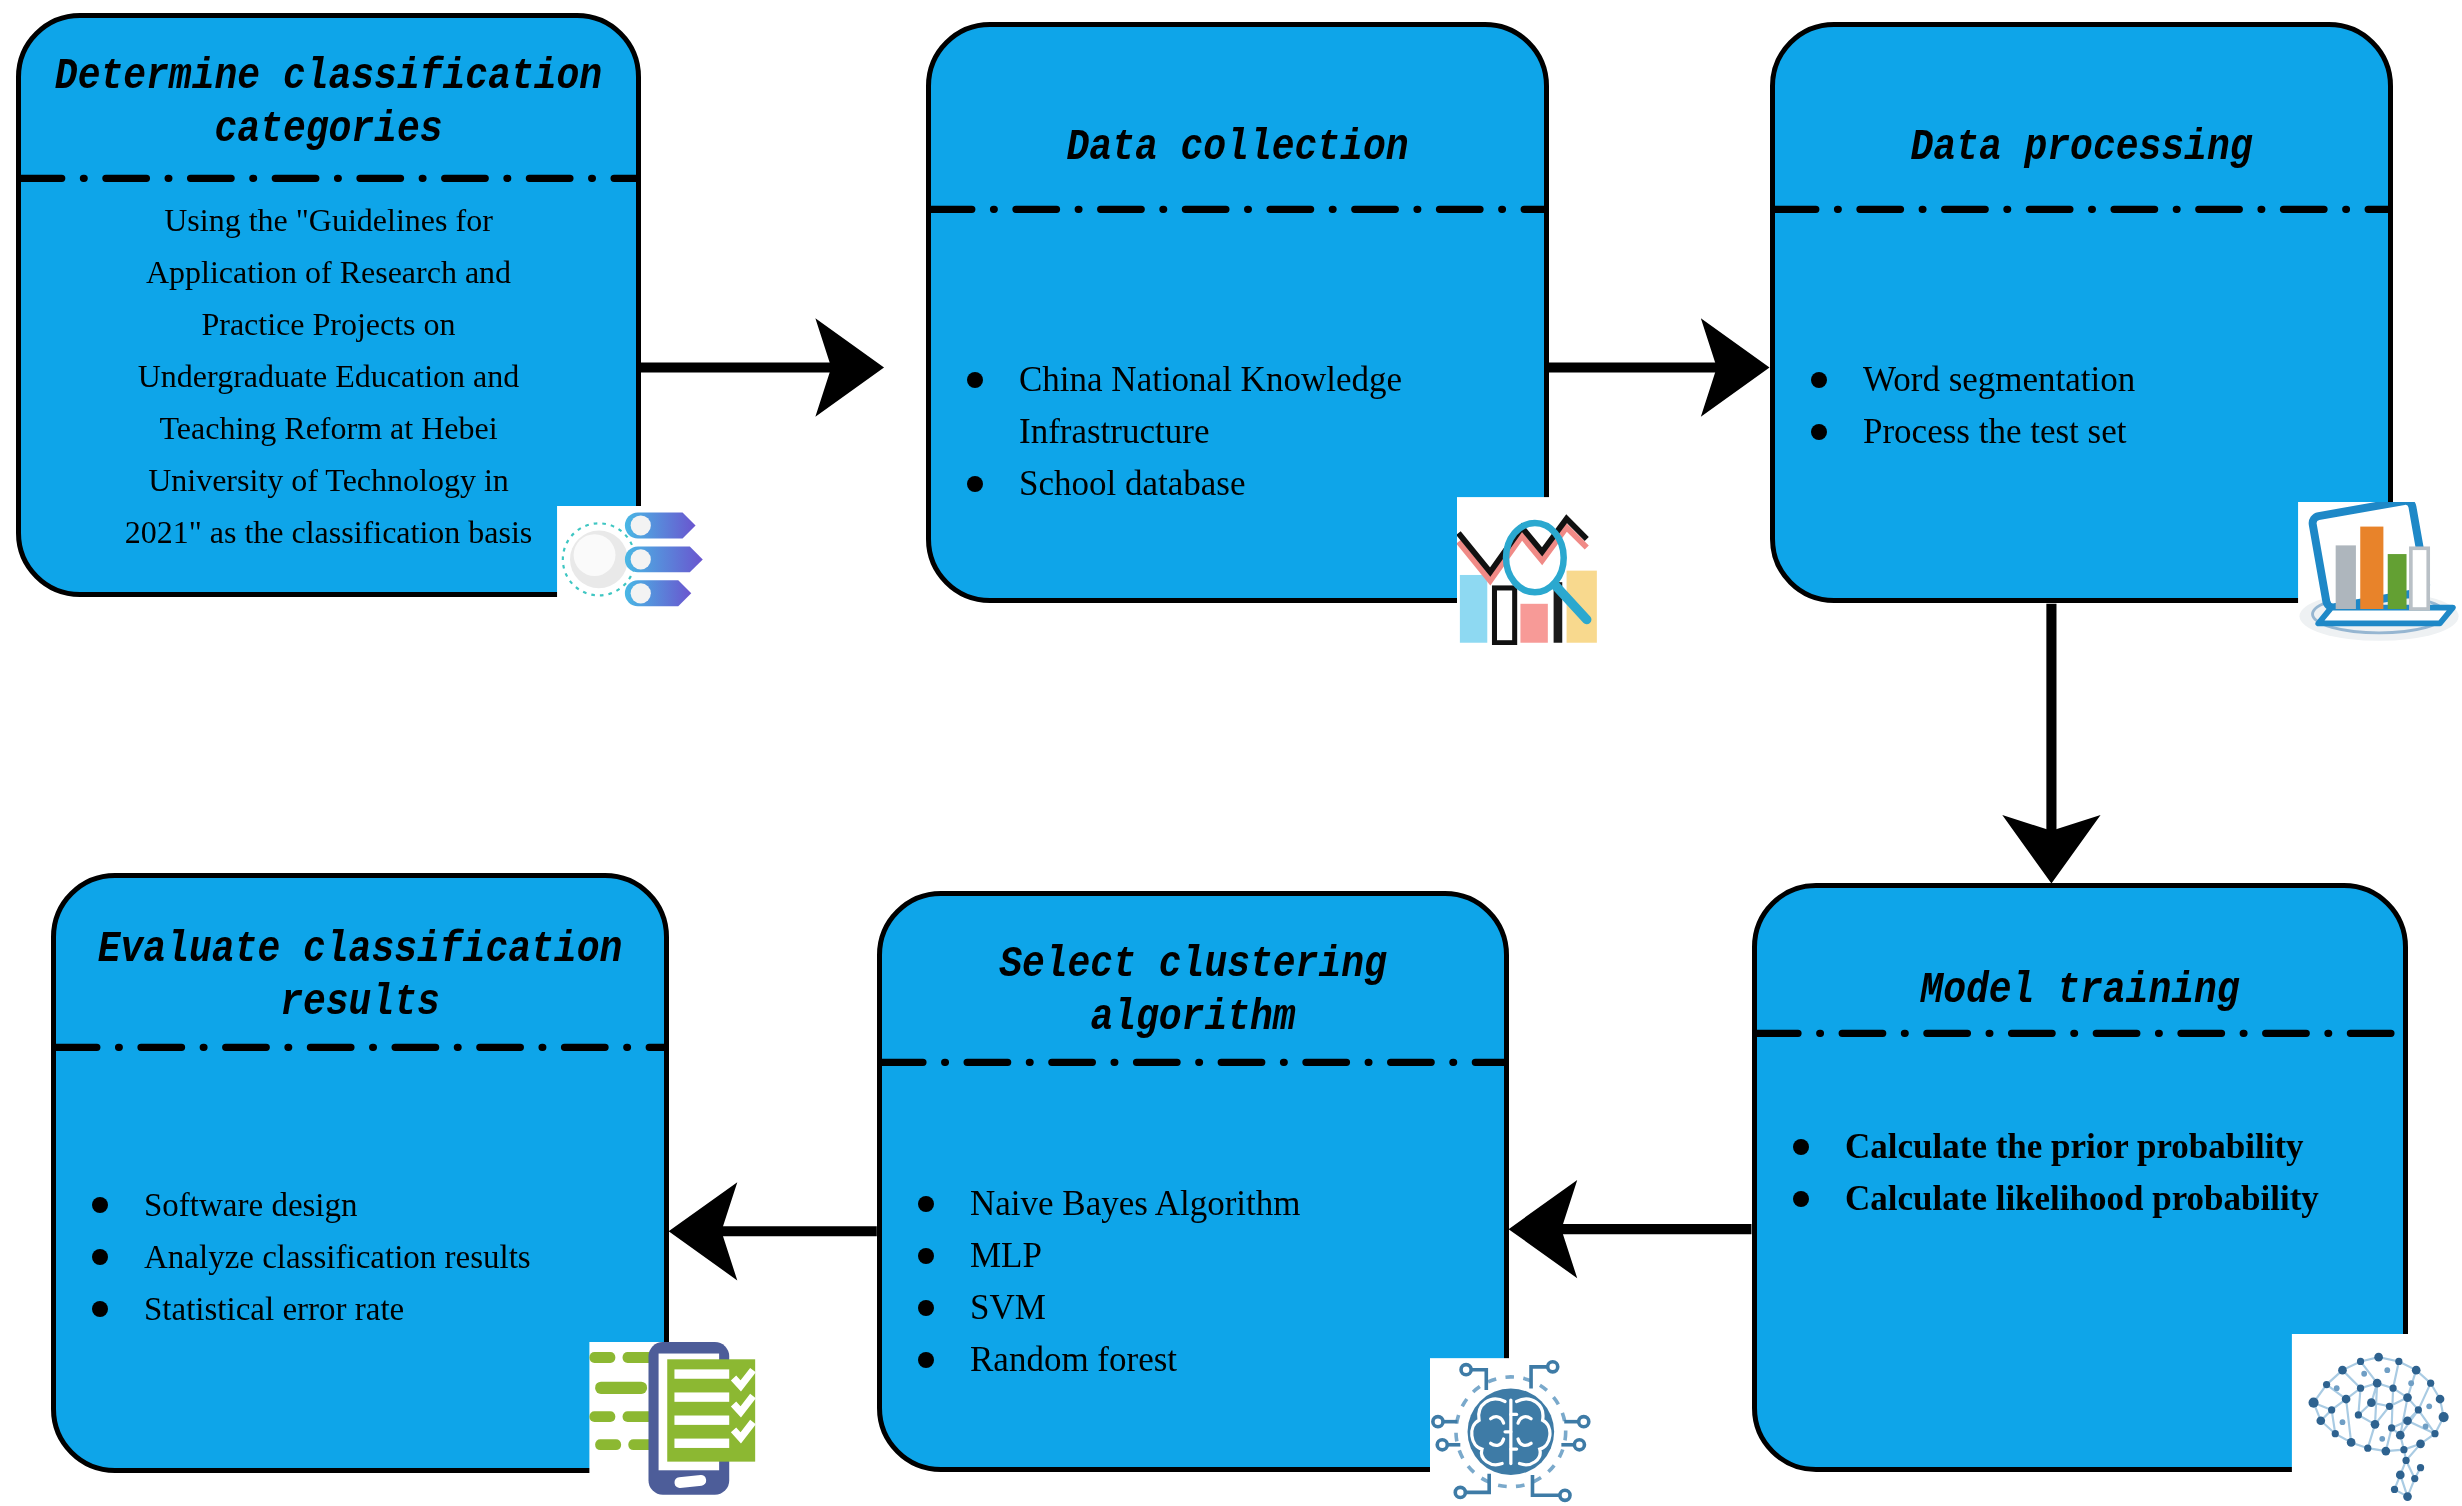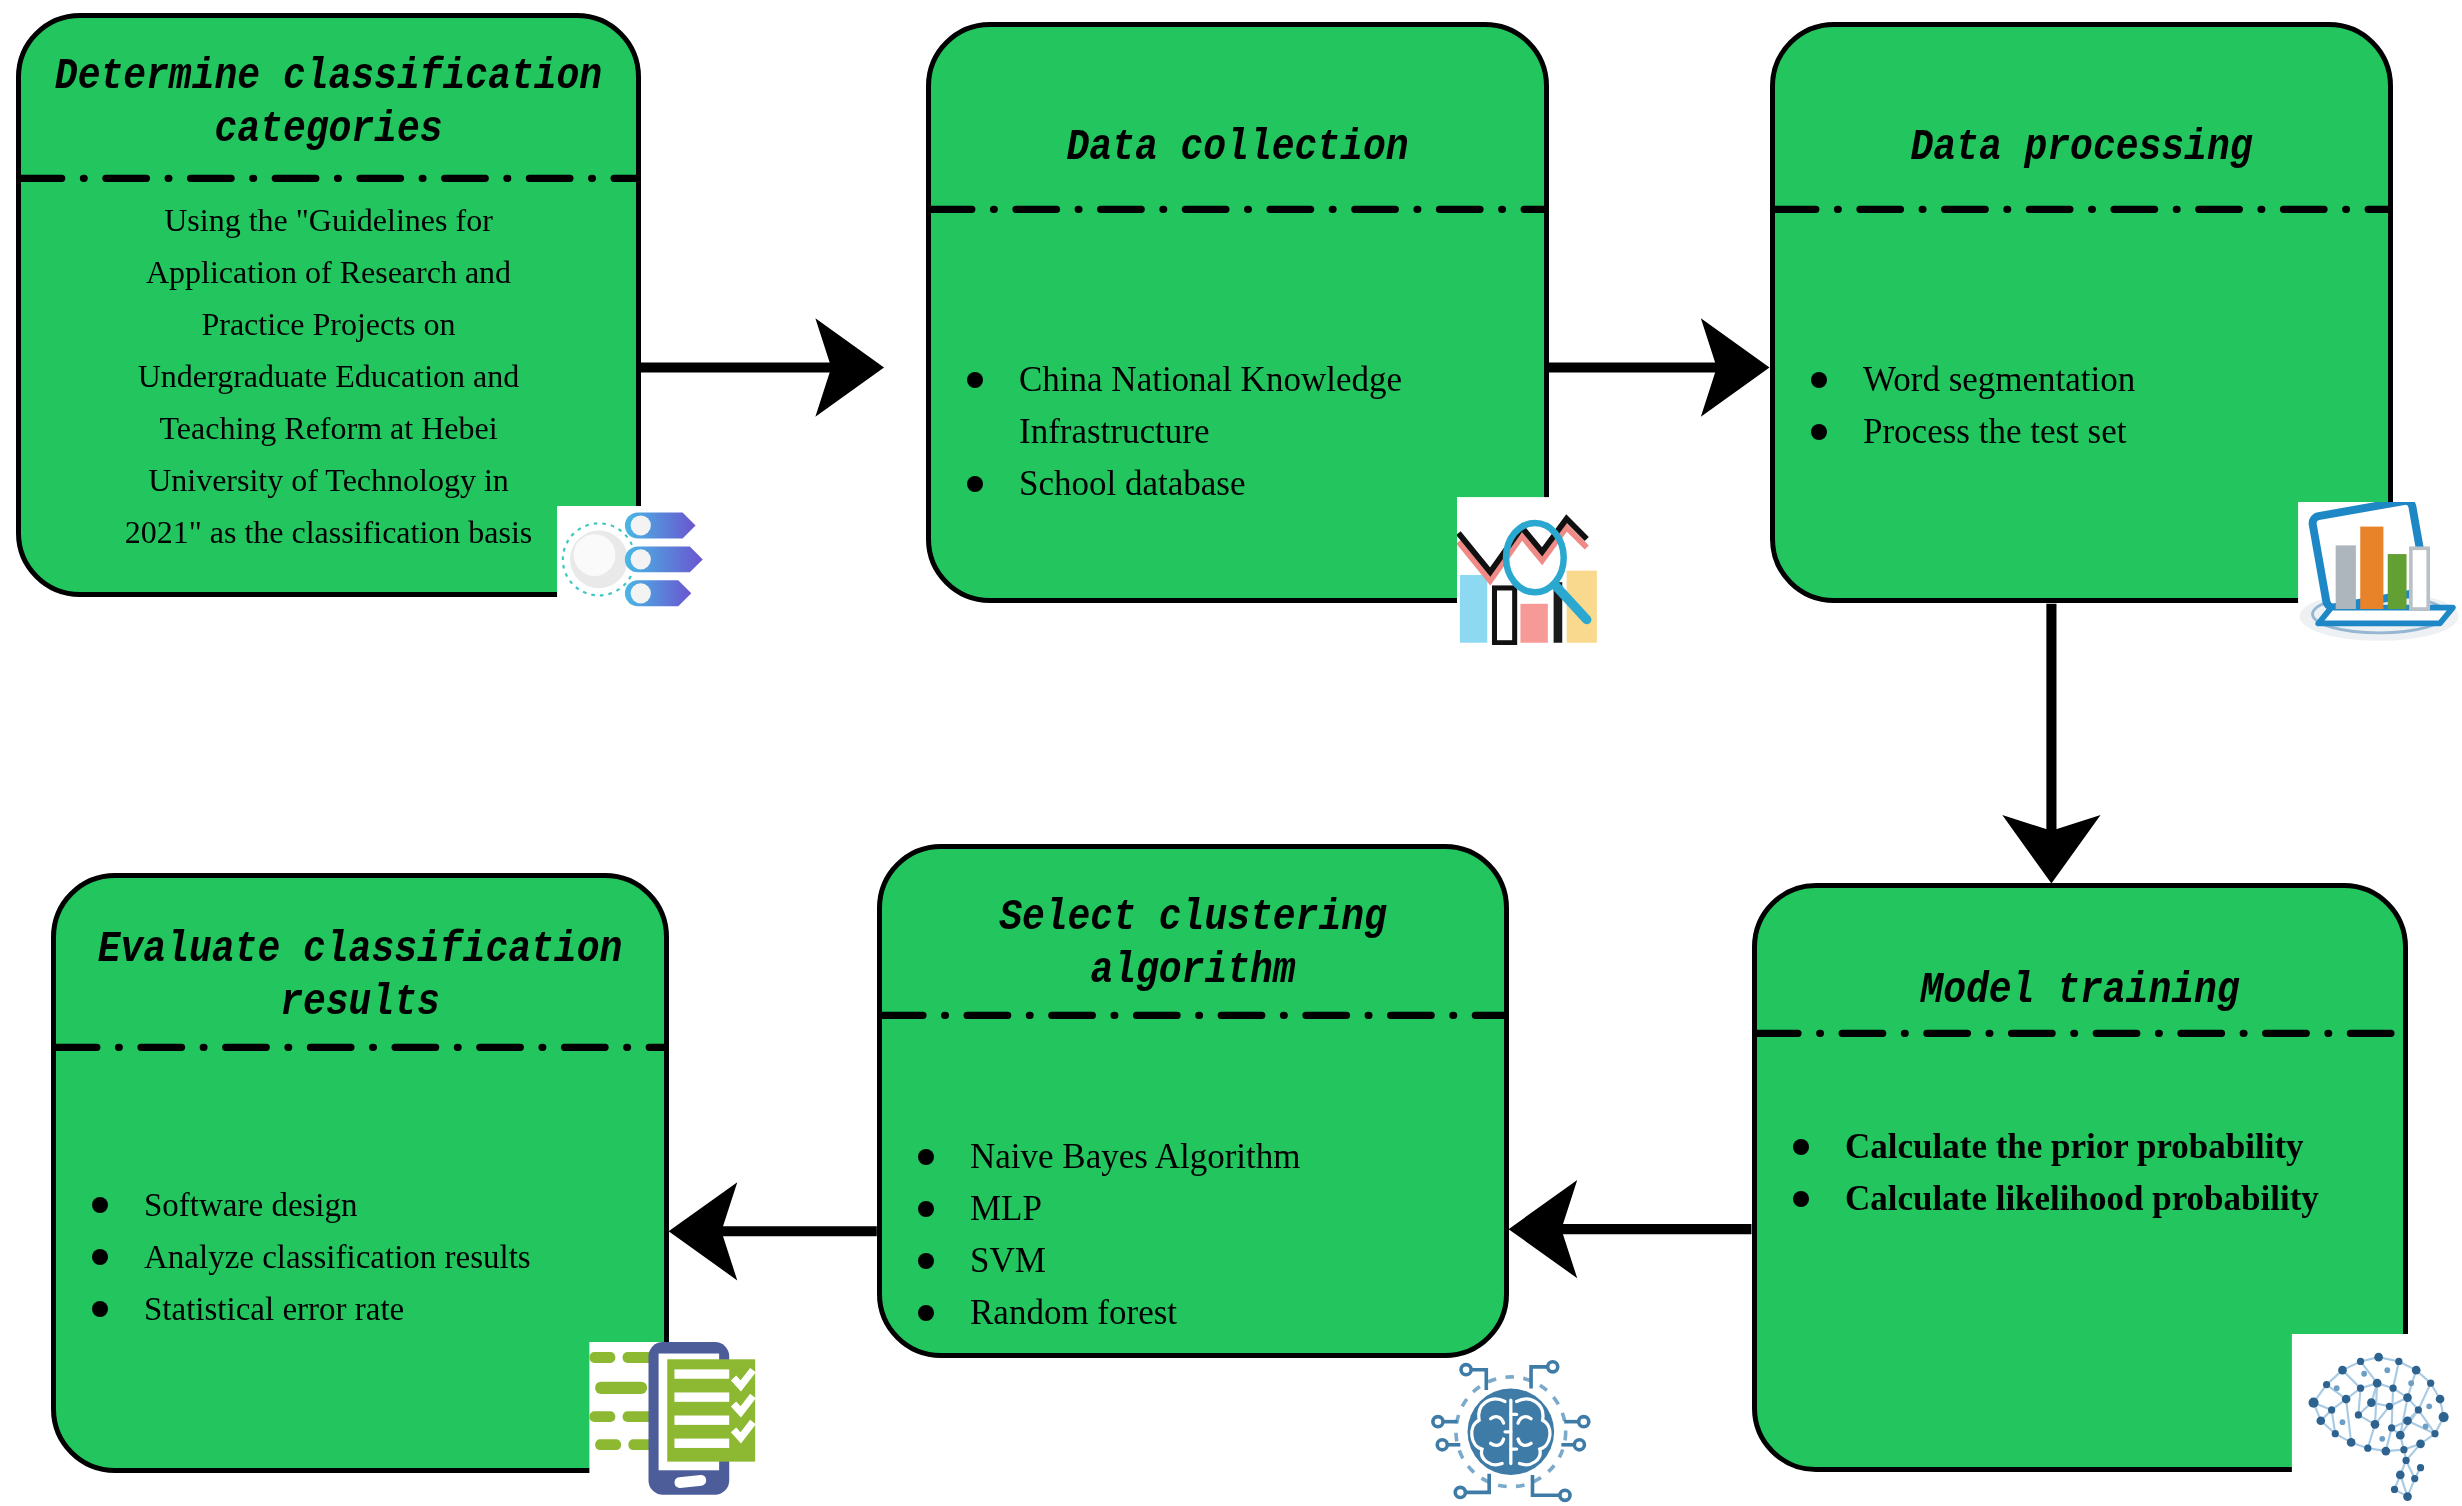--- a/index.html
+++ b/index.html
@@ -1,25 +1,25 @@
 <!DOCTYPE html>
 <html style="font-size:11.6px"><head>
 <meta charset="utf-8">
 <style>
   html,body{margin:0;padding:0;background:#fff;}
   #canvas{position:relative;width:2462px;height:1507px;background:#fff;overflow:hidden;
           font-family:"Liberation Serif",serif;color:#000;}
   #arrow-layer{position:absolute;left:0;top:0;z-index:0;}
-  .box{position:absolute;background:#22c55e;border:5.8px solid #000;border-radius:64px;
+  .box{position:absolute;background:#0ea5e9;border:5.8px solid #000;border-radius:64px;
        box-sizing:border-box;display:flex;flex-direction:column;z-index:1;}
   #b1{left:16px;top:13px;width:625px;height:584px;}
   #b2{left:884px;top:22.4px;width:623px;height:581px;margin-left:42px;}
   #b3{left:1770px;top:22.4px;width:623px;height:581px;}
   #b4{left:51px;top:873px;width:618px;height:600px;}
-  #b5{left:877px;top:844px;width:632px;height:514px;}
+  #b5{left:877px;top:891px;width:632px;height:581px;}
   #b6{left:1752px;top:883px;width:656px;height:589px;}
 
   .titlearea{display:flex;align-items:flex-end;justify-content:center;flex:none;}
   #b1 .titlearea{height:137px;padding-bottom:19px;}
   #b2 .titlearea,#b3 .titlearea{height:146px;padding-bottom:32px;}
   #b4 .titlearea{height:150px;padding-bottom:14.5px;}
   #b5 .titlearea{height:147px;padding-bottom:14.5px;}
   #b6 .titlearea{height:128px;padding-bottom:13px;}
   .title{font-family:"Liberation Mono","DejaVu Sans Mono",monospace;
          font-style:italic;font-weight:700;font-size:38px;line-height:45px;

